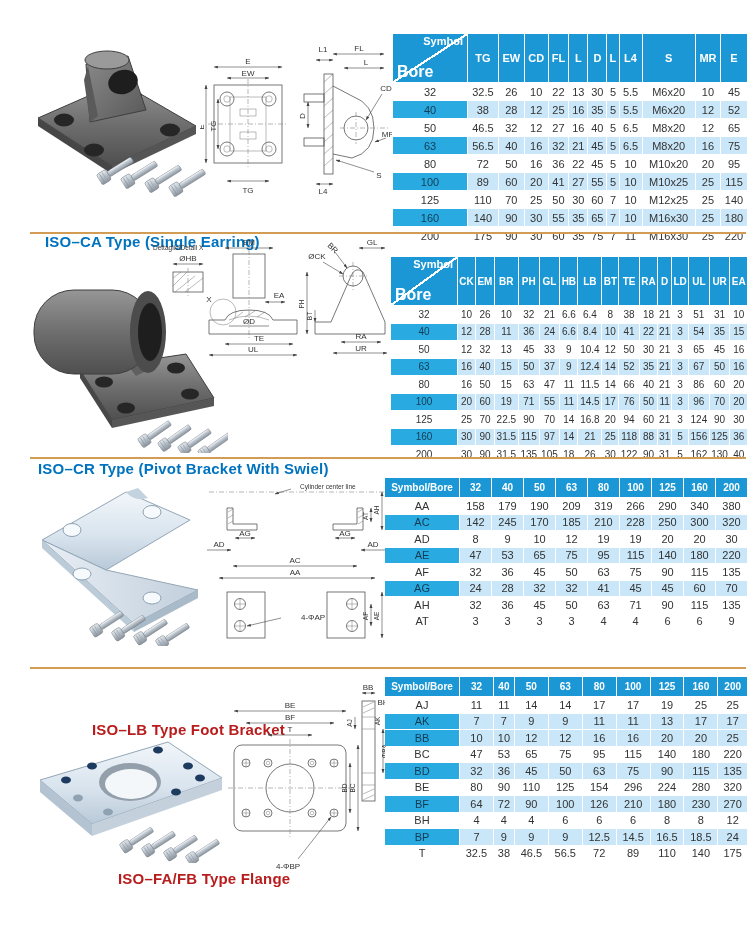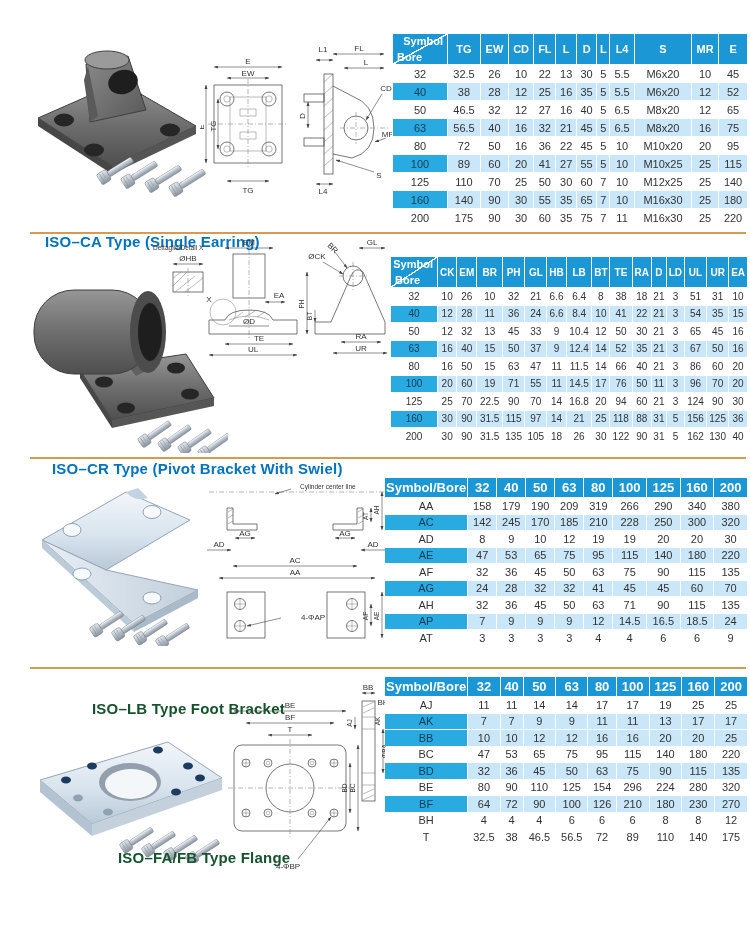--- a/index.html
+++ b/index.html
@@ -1,38 +1,38 @@
 <!DOCTYPE html>
 <html><head>
 <meta charset="utf-8">
 <style>
   html,body{margin:0;padding:0;background:#fff;}
   body{font-family:"Liberation Sans","DejaVu Sans",sans-serif;color:#222;}
   #page{position:relative;width:750px;height:940px;background:#fff;overflow:hidden;}
   .sep{position:absolute;left:30px;width:716px;height:2px;background:#d29c55;}
   .sec-title{position:absolute;font-weight:bold;font-size:15px;letter-spacing:.2px;white-space:nowrap;}
   .sec-title.blue{color:#0073bf;margin-top:36px;}
-  .sec-title.black{color:#14532d;}
+  .sec-title.black{color:#b91c1c;margin-top:21px;}
   .abs{position:absolute;}
   
   .tblwrap{position:absolute;}
   table.dtable{border-collapse:separate;border-spacing:1px;width:100%;table-layout:auto;}
   .dtable th{background:#1b97d5;color:#fff;font-weight:bold;text-align:center;padding:1px 1px;}
   .dtable td{background:#fff;text-align:center;color:#333;padding:1px 1px;white-space:nowrap;}
   .dtable tr.hl td{background:#c9e7f8;}
   .dtable tr.hl td.rowhead{background:#29abe2;color:#143a52;}
   .t1 .dtable{font-size:11px;} .t1 th{height:28px;font-size:11px;} .t1 td{height:15px;}
   .t2 .dtable{font-size:10px;} .t2 th{height:28px;font-size:10px;padding:1px 0;} .t2 td{height:14.5px;padding:1px 0;}
-  .t3 .dtable, .t4 .dtable{font-size:11px;} .t3 th,.t4 th{height:17px;font-size:13px;}
+  .t3 .dtable, .t4 .dtable{font-size:11px;} .t3 th,.t4 th{height:17px;font-size:10px;}
   .t3 td,.t4 td{height:13.5px;}
   .t3 th:first-child,.t4 th:first-child{width:72px;}
-  th.corner{position:relative;width:54px;padding:0;
+  th.corner{position:relative;width:54px;padding:10px;
     background:linear-gradient(to bottom right,#1b97d5 48.8%,rgba(255,255,255,.65) 48.8%,rgba(255,255,255,.65) 51.5%,#1b97d5 51.5%);}
   th.corner .ct{position:absolute;top:1px;right:4px;font-size:11px;}
-  th.corner .cb{position:absolute;bottom:1px;left:4px;font-size:11px;}
+  th.corner .cb{position:absolute;bottom:1px;left:4px;font-size:16px;}
   .t2 th.corner{width:46px;}
   
   svg text.dl{font-family:"Liberation Sans",sans-serif;font-size:8px;fill:#333;}
   svg text.dl.sm{font-size:6.5px;}
   svg .ln{stroke:#555;stroke-width:.8;fill:none;}
   svg .thin{stroke:#777;stroke-width:.5;fill:none;}
   svg .cl{stroke:#888;stroke-width:.6;fill:none;stroke-dasharray:5 2 1 2;}
   svg .dim{stroke:#444;stroke-width:.6;fill:none;marker-start:url(#as);marker-end:url(#ae);}
   svg .ldr{stroke:#444;stroke-width:.6;fill:none;marker-end:url(#ae);}
   svg .hatch{stroke:#666;stroke-width:.45;}
@@ -381,21 +381,21 @@
     <polygon points="70,60 108,108 132,96 96,50" fill="#606060"></polygon>
     <rect x="6" y="22" width="118" height="84" rx="40" fill="url(#gDark)" stroke="#3f3f3f"></rect>
     <ellipse cx="120" cy="64" rx="18" ry="41" fill="#4c4c4c"></ellipse>
     <ellipse cx="122" cy="64" rx="12" ry="29" fill="#1e1e1e"></ellipse>
     <use href="#screw" x="108" y="158" width="40" height="13" transform="rotate(-35 128 164)"></use>
     <use href="#screw" x="128" y="162" width="40" height="13" transform="rotate(-35 148 168)"></use>
     <use href="#screw" x="148" y="166" width="40" height="13" transform="rotate(-35 168 172)"></use>
     <use href="#screw" x="168" y="170" width="40" height="13" transform="rotate(-35 188 176)"></use>
   </svg>
 
-  <div class="sec-title blue" style="left:52px;top:424px">ISO–CR Type (Pivot Bracket With Swiel)</div>
+  <div class="sec-title blue" style="left:38px;top:424px">ISO–CR Type (Pivot Bracket With Swiel)</div>
 
   <div class="tblwrap t2" style="left:390px;top:256px;width:358px">
       <table class="dtable">
         <thead>
           <tr>
             <th class="corner">
               <span class="ct">Symbol</span>
               <span class="cb">Bore</span>
             </th>
             <th>CK</th>
@@ -744,32 +744,20 @@
             <td>32</td>
             <td>36</td>
             <td>45</td>
             <td>50</td>
             <td>63</td>
             <td>71</td>
             <td>90</td>
             <td>115</td>
             <td>135</td>
           </tr>
-          <tr class="hl">
-            <td class="rowhead">AP</td>
-            <td>7</td>
-            <td>9</td>
-            <td>9</td>
-            <td>9</td>
-            <td>12</td>
-            <td>14.5</td>
-            <td>16.5</td>
-            <td>18.5</td>
-            <td>24</td>
-          </tr>
           <tr>
             <td class="rowhead">AT</td>
             <td>3</td>
             <td>3</td>
             <td>3</td>
             <td>3</td>
             <td>4</td>
             <td>4</td>
             <td>6</td>
             <td>6</td>
@@ -969,20 +957,32 @@
             <td>4</td>
             <td>4</td>
             <td>4</td>
             <td>6</td>
             <td>6</td>
             <td>6</td>
             <td>8</td>
             <td>8</td>
             <td>12</td>
           </tr>
+          <tr class="hl">
+            <td class="rowhead">BP</td>
+            <td>7</td>
+            <td>9</td>
+            <td>9</td>
+            <td>9</td>
+            <td>12.5</td>
+            <td>14.5</td>
+            <td>16.5</td>
+            <td>18.5</td>
+            <td>24</td>
+          </tr>
           <tr>
             <td class="rowhead">T</td>
             <td>32.5</td>
             <td>38</td>
             <td>46.5</td>
             <td>56.5</td>
             <td>72</td>
             <td>89</td>
             <td>110</td>
             <td>140</td>

